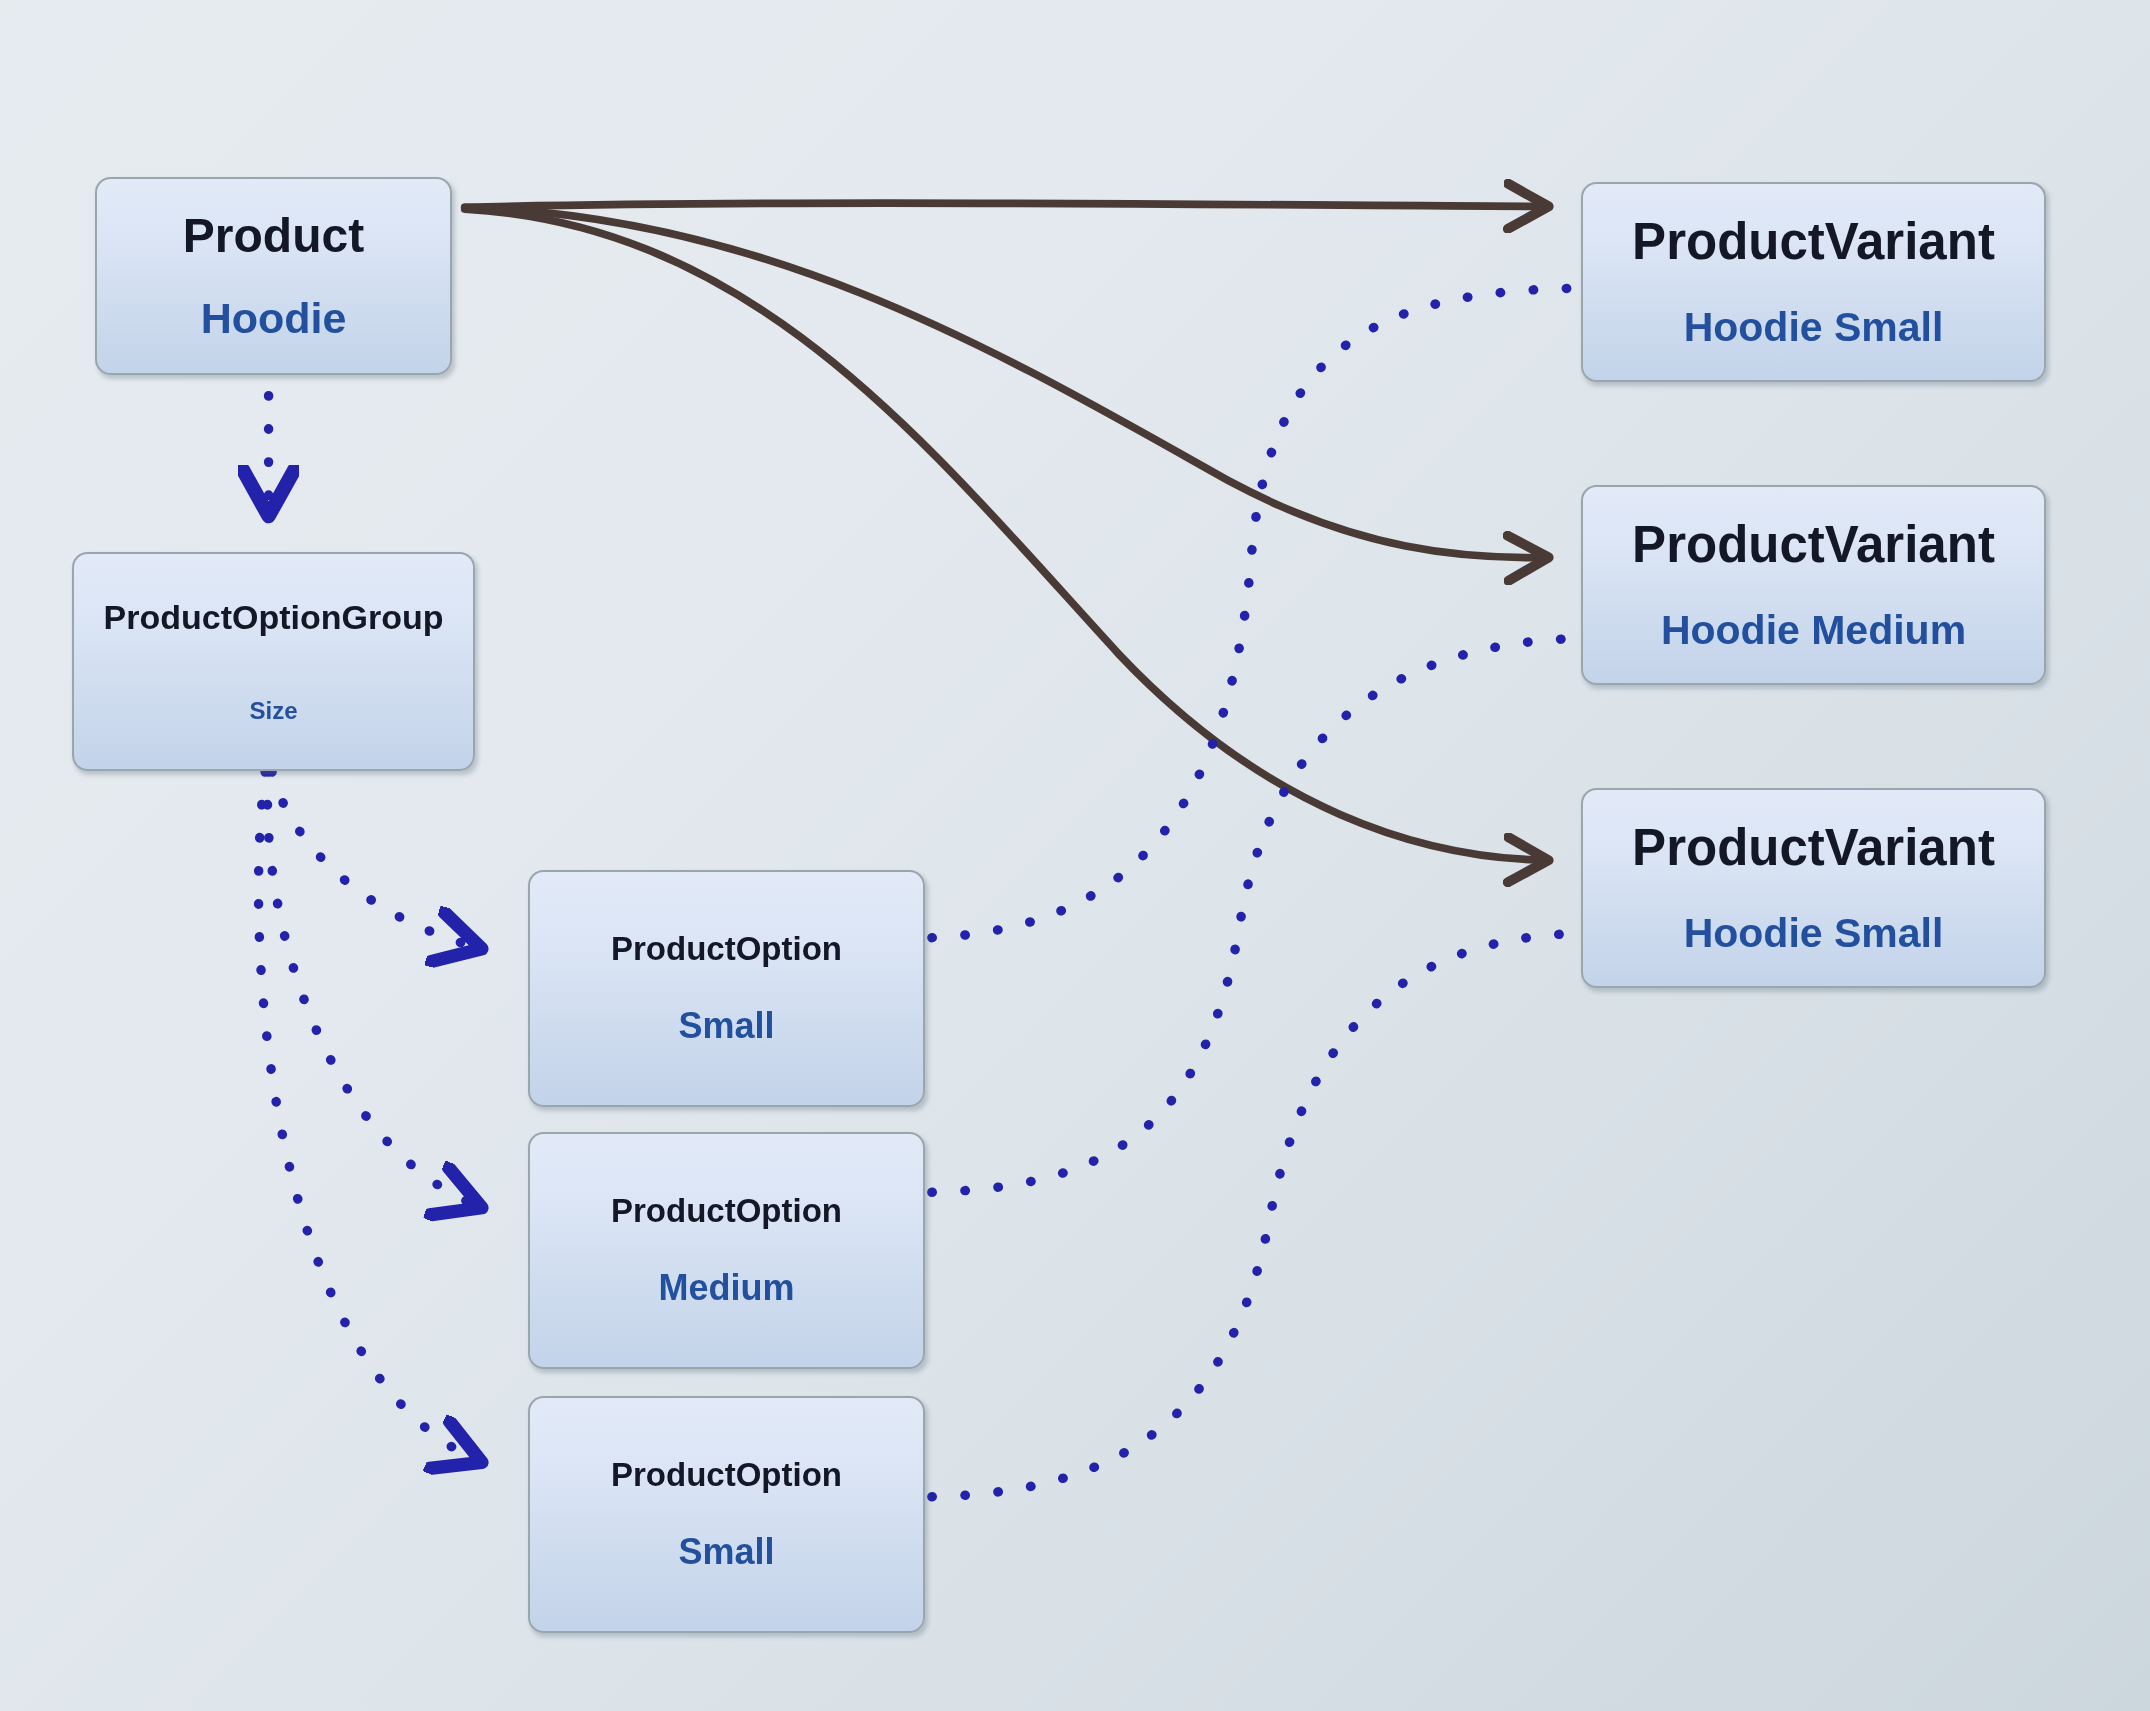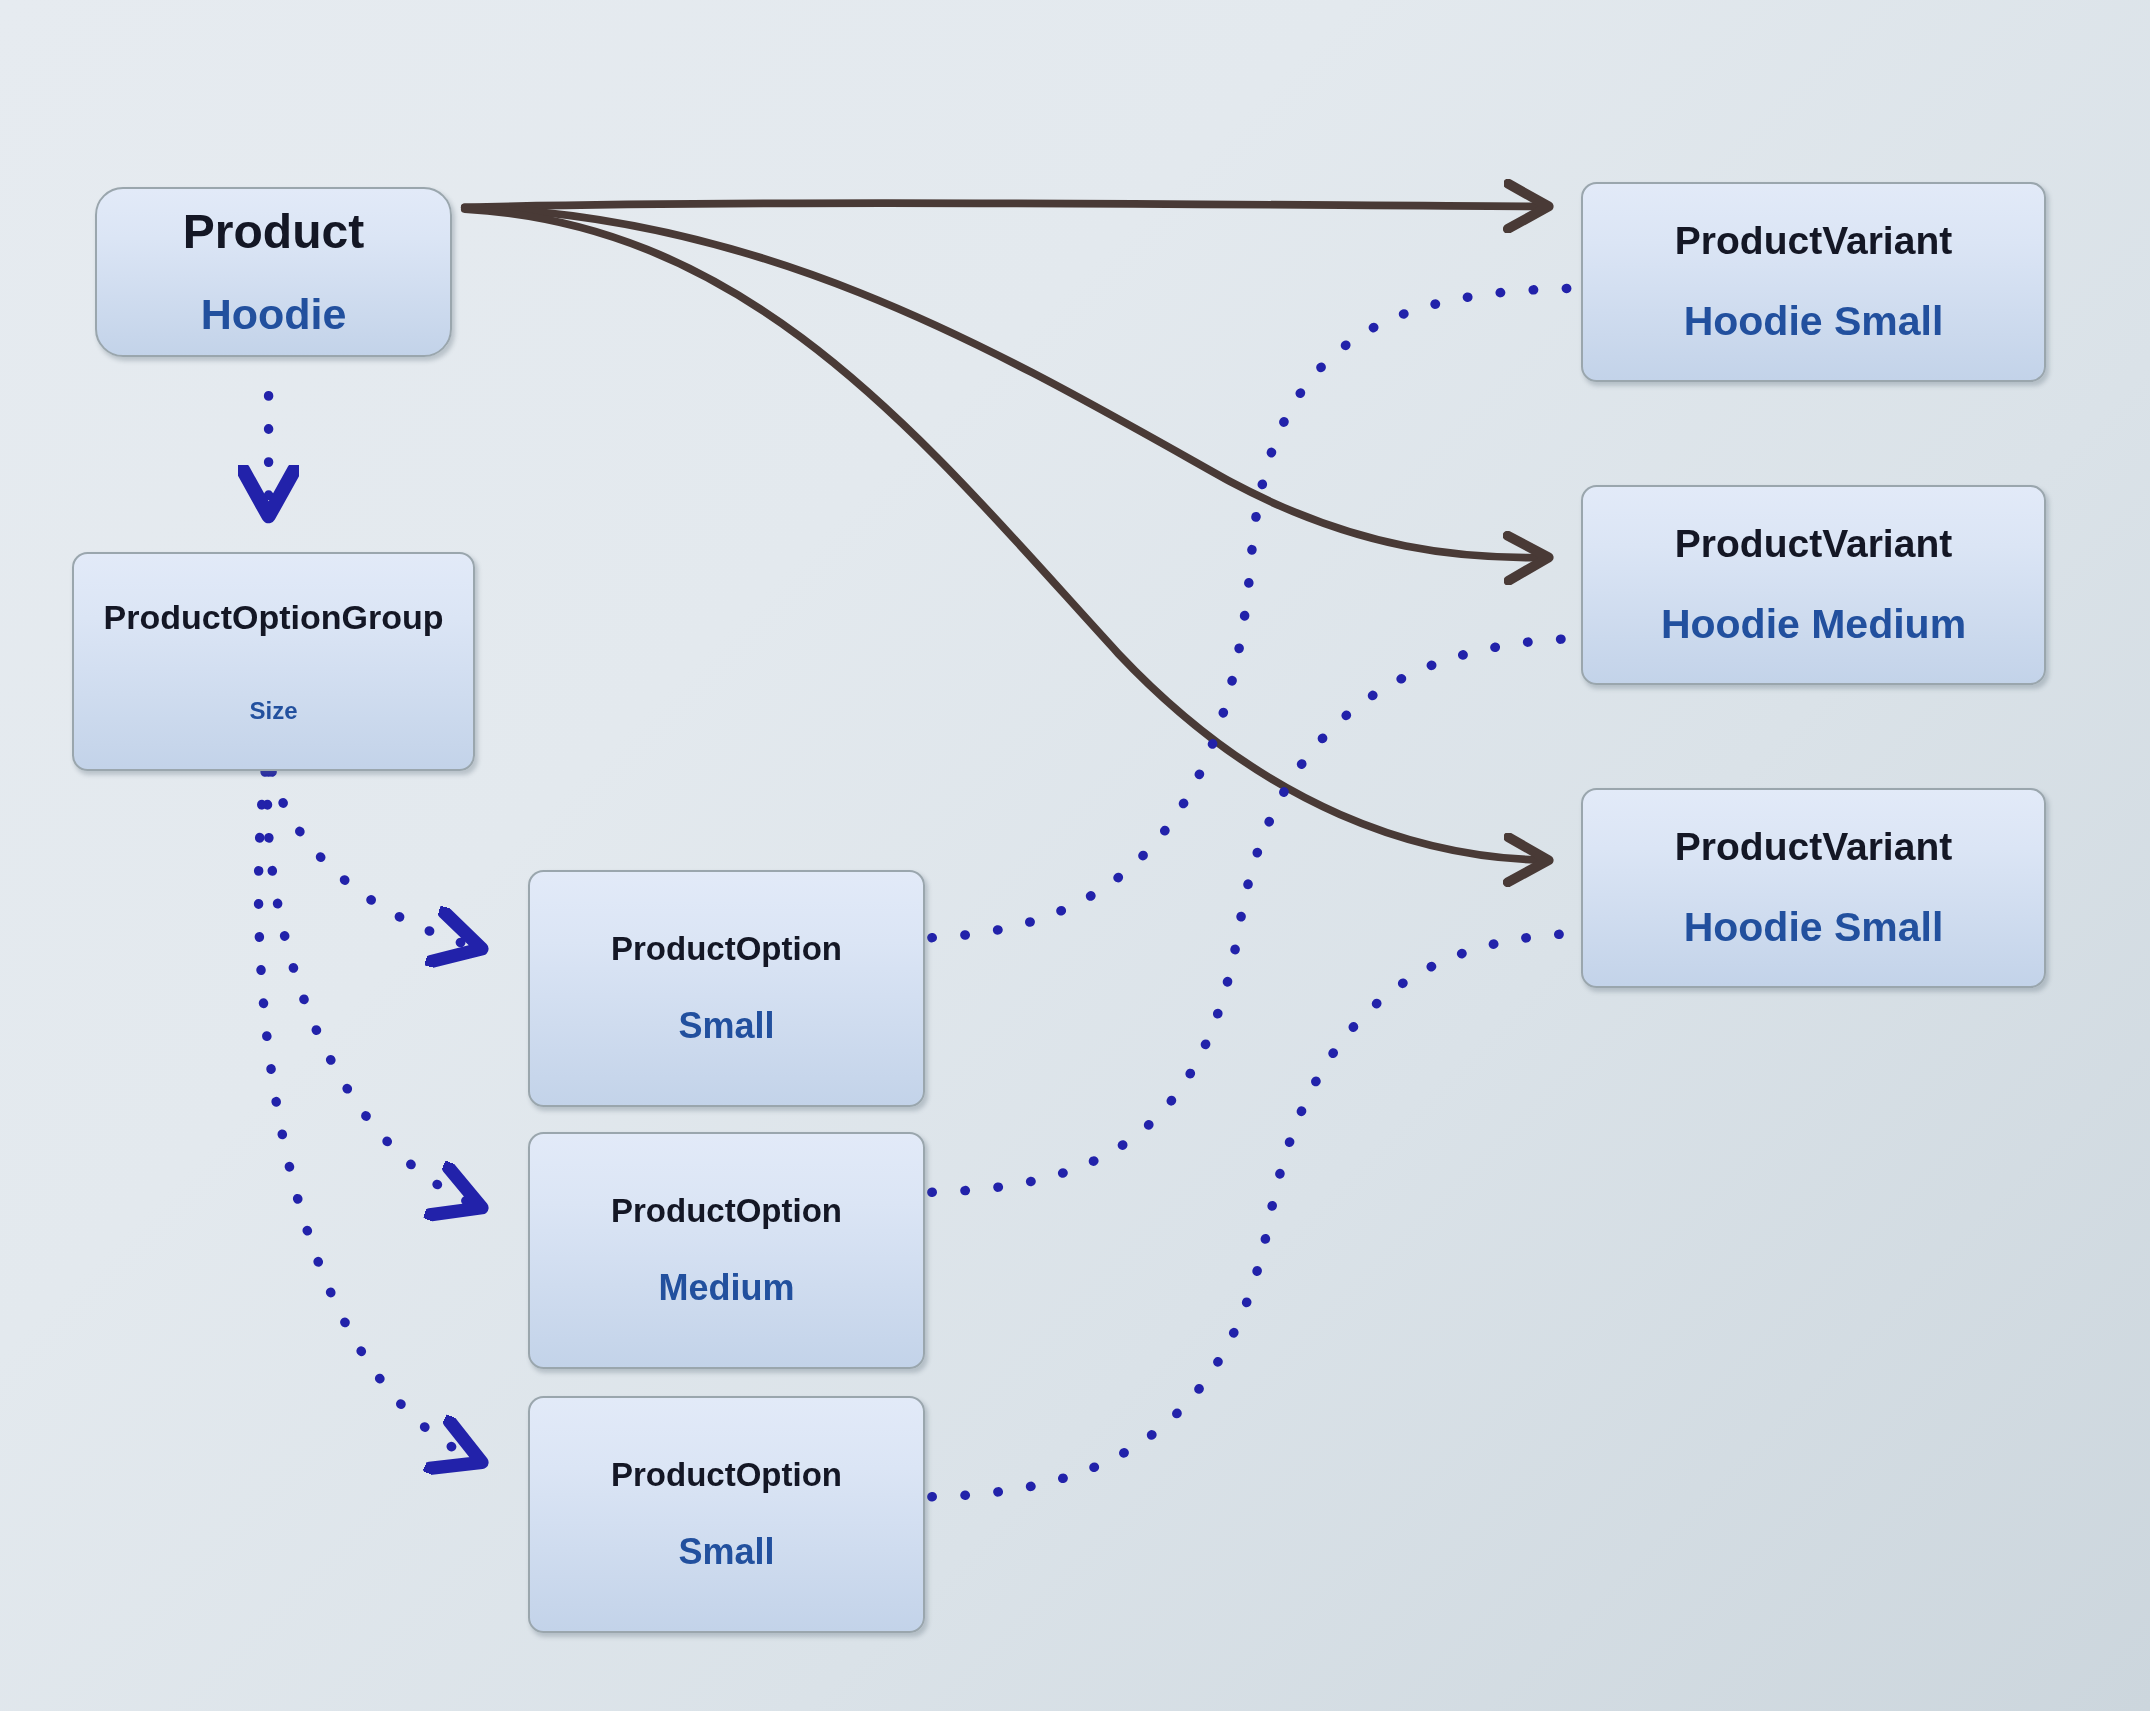--- a/index.html
+++ b/index.html
@@ -48,21 +48,21 @@
   }
   .node .value {
     color: #22509e;
     font-weight: bold;
     line-height: 1.05;
     text-align: center;
     white-space: nowrap;
   }
 
   
-  #node-product { left: 95px; top: 187px; width: 357px; height: 170px; border-radius: 28px; }
+  #node-product { left: 95px; top: 177px; width: 357px; height: 198px; }
   #node-product .type  { font-size: 48px; margin-bottom: 34px; }
   #node-product .value { font-size: 43px; }
 
   
   #node-pog { left: 72px; top: 552px; width: 403px; height: 219px; }
   #node-pog .type  { font-size: 34px; margin-bottom: 63px; }
   #node-pog .value { font-size: 24px; }
 
   
   .option { width: 397px; height: 237px; left: 528px; }
@@ -70,21 +70,21 @@
   #node-opt-medium { top: 1132px; }
   #node-opt-large  { top: 1396px; }
   .option .type  { font-size: 33px; margin-bottom: 40px; }
   .option .value { font-size: 36px; }
 
   
   .variant { width: 465px; height: 200px; left: 1581px; }
   #node-var-small  { top: 182px; }
   #node-var-medium { top: 485px; }
   #node-var-large  { top: 788px; }
-  .variant .type  { font-size: 39px; margin-bottom: 38px; }
+  .variant .type  { font-size: 51px; margin-bottom: 38px; }
   .variant .value { font-size: 41px; }
 </style>
 </head>
 <body>
 
 <div id="canvas">
 
   <svg id="edges" viewBox="0 0 2500 1989" xmlns="http://www.w3.org/2000/svg">
     <defs>
       <marker id="arrow-dark" viewBox="0 0 12 12" refX="10" refY="6" markerWidth="7" markerHeight="7" orient="auto-start-reverse">

